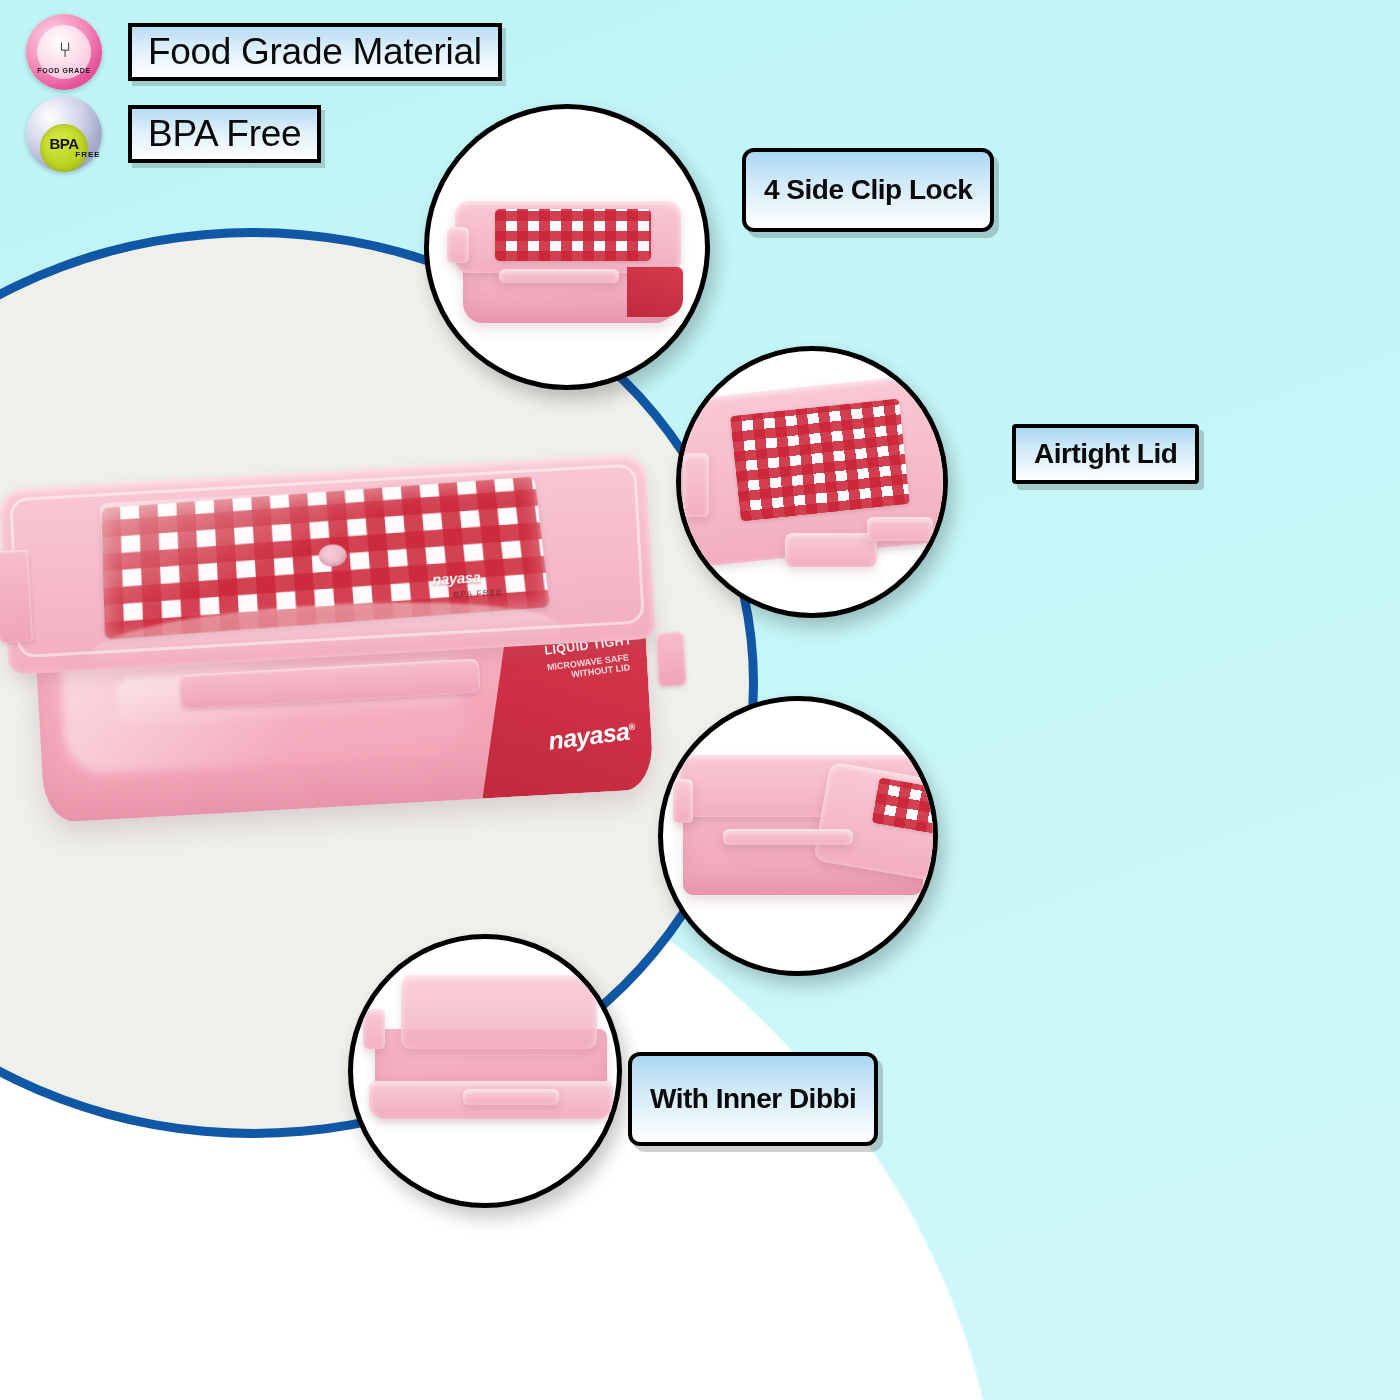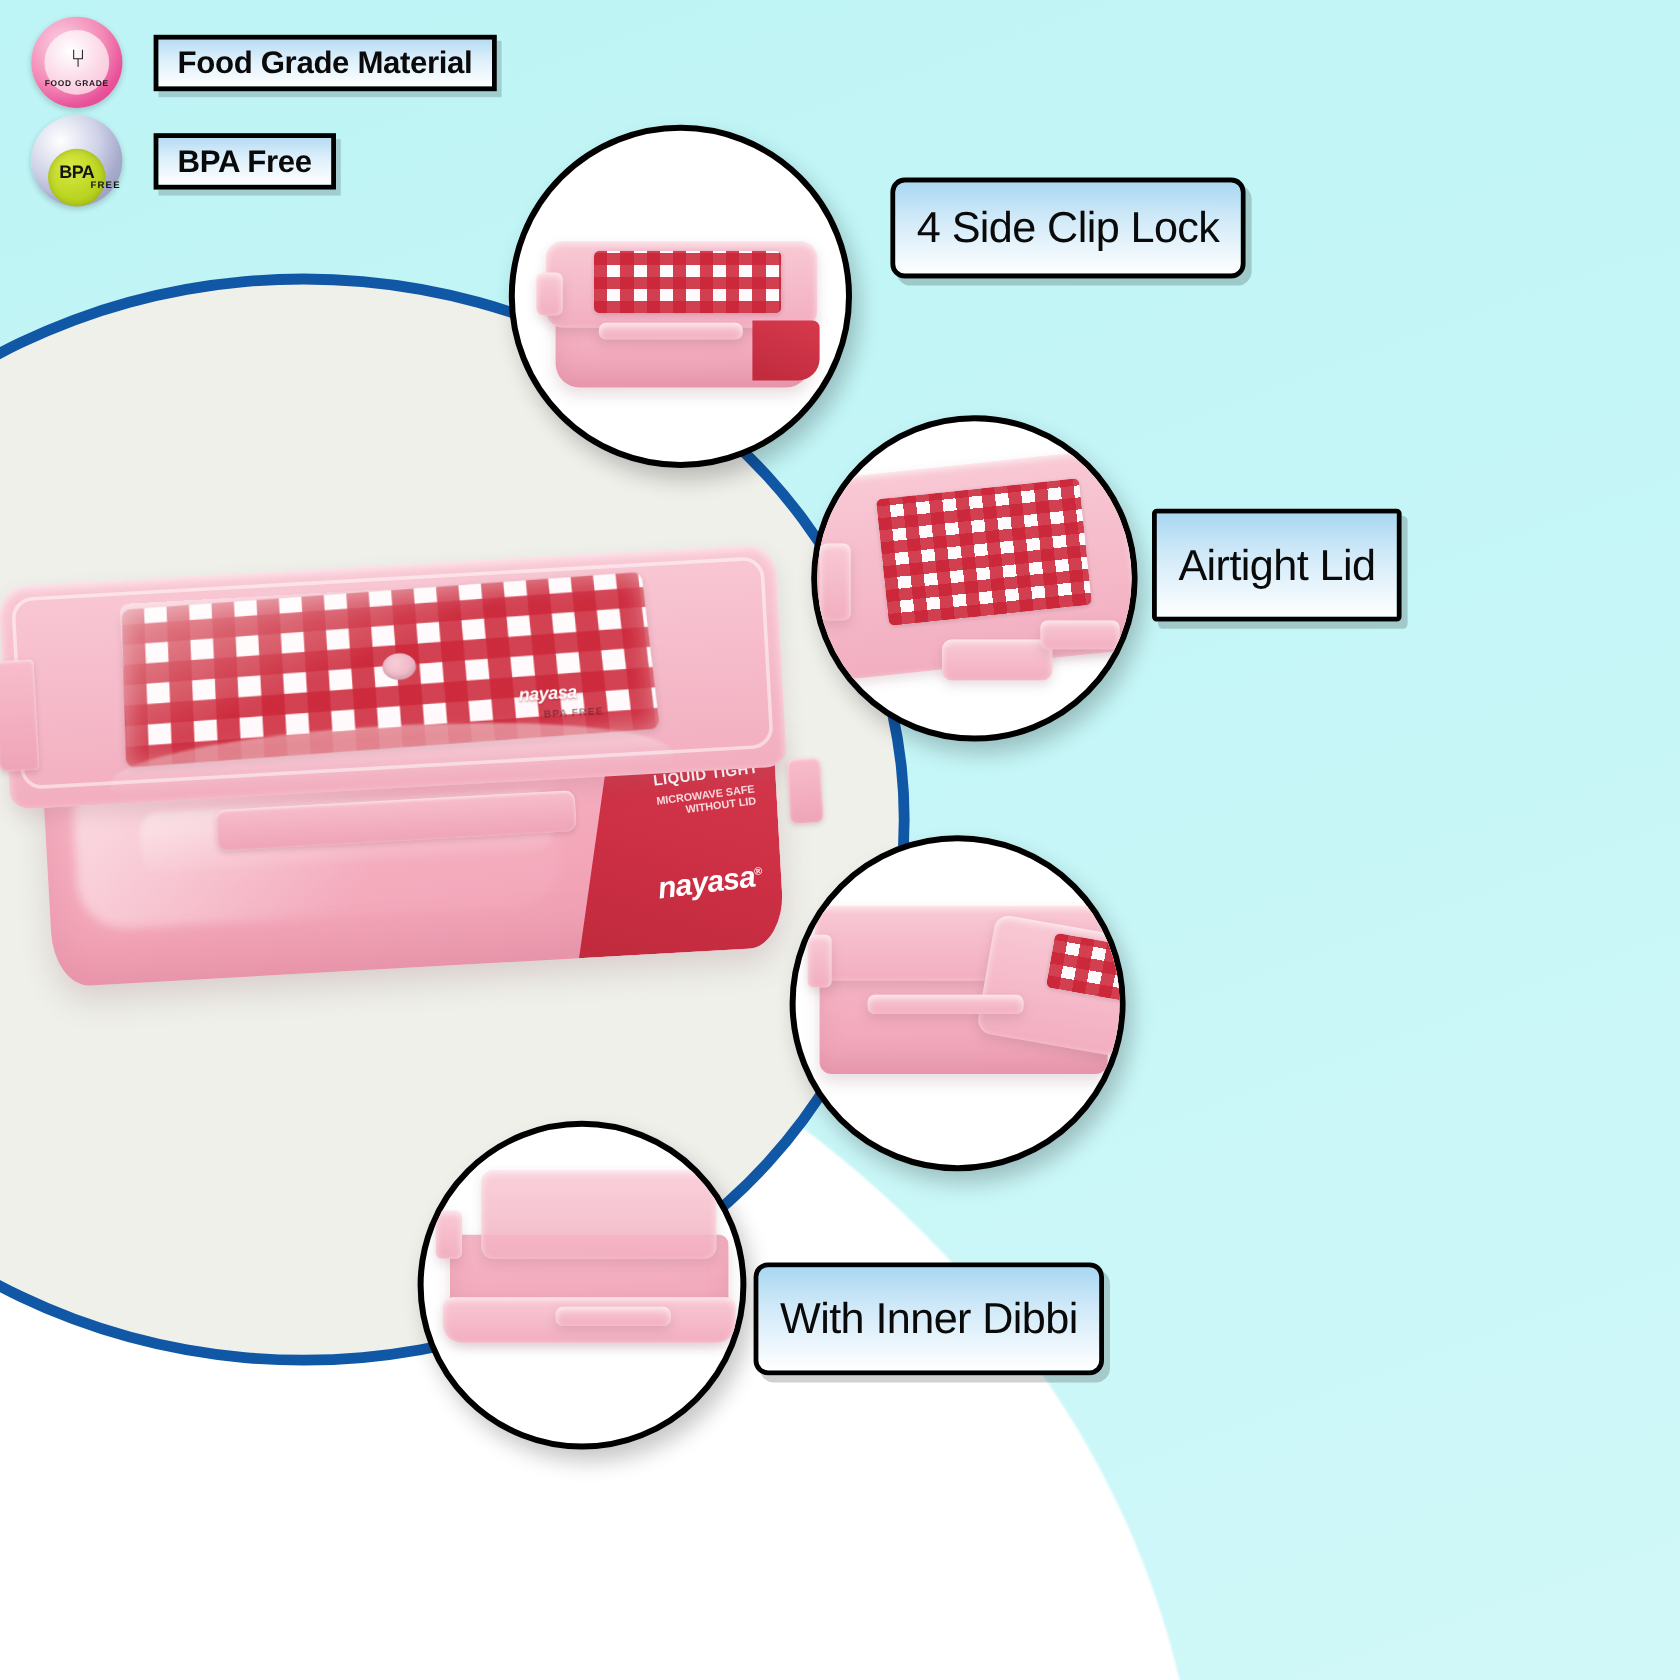--- a/index.html
+++ b/index.html
@@ -211,21 +211,21 @@
     position:absolute;
     display:flex; align-items:center;
     padding:0 18px;
     border:4px solid #000000;
     border-radius:12px;
     background:linear-gradient(180deg,#a9d7f2 0%, #cfe9f8 38%, #ffffff 100%);
     box-shadow:5px 6px 0 rgba(0,0,0,.18);
     white-space:nowrap;
   }
   .pill span {
-    font-size:36px; font-weight:normal; color:#0a0a0a; letter-spacing:-.5px;
+    font-size:28px; font-weight:bold; color:#0a0a0a; letter-spacing:-.5px;
   }
   .pill.sharp { border-radius:4px; }
 
   
   .badge-row { position:absolute; display:flex; align-items:center; }
 
   .badge-fg {
     position:relative; width:76px; height:76px; border-radius:50%;
     background:radial-gradient(circle at 34% 30%, #fbd0e2 0%, #f389b6 48%, #e8529a 72%, #d63d8c 100%);
     box-shadow:0 2px 5px rgba(0,0,0,.2);
@@ -258,21 +258,21 @@
   .badge-bpa-top { font-size:15px; font-weight:bold; color:#141414; line-height:13px; letter-spacing:-.5px; }
   .badge-bpa-bot { font-size:8px; font-weight:bold; color:#141414; line-height:9px; letter-spacing:1px;margin-left:48px; }
 
   .badge-label {
     margin-left:26px;
     border:4px solid #000000;
     background:linear-gradient(180deg,#b7dcf3 0%, #dceffb 42%, #ffffff 100%);
     padding:4px 16px;
     box-shadow:4px 5px 0 rgba(0,0,0,.16);
   }
-  .badge-label span { font-size:26px; font-weight:bold; color:#0a0a0a; letter-spacing:-.3px; }
+  .badge-label span { font-size:37px; font-weight:normal; color:#0a0a0a; letter-spacing:-.3px; }
 </style>
 </head>
 <body>
 
 <div id="stage">
 
   <div class="bg-base"></div>
   <div class="bg-light"></div>
   <div class="bg-swoosh"></div>
   <div class="bg-swoosh2"></div>
@@ -339,21 +339,21 @@
     <div class="mini-lid" style="left:16px; top:142px; width:244px; height:38px; border-radius:8px 8px 16px 16px;"></div>
     <div class="mini-lid" style="left:48px; top:36px; width:196px; height:74px; border-radius:10px; opacity:.85;"></div>
     <div class="mini-lid" style="left:10px; top:70px; width:22px; height:40px; border-radius:5px;"></div>
     <div class="mini-lid" style="left:110px; top:150px; width:96px; height:16px; border-radius:6px;"></div>
   </div>
 
   <div class="pill" style="left:742px; top:148px; height:84px;">
     <span>4 Side Clip Lock</span>
   </div>
 
-  <div class="pill sharp" style="left:960px; top:424px; height:94px;">
+  <div class="pill sharp" style="left:1012px; top:424px; height:60px;">
     <span>Airtight Lid</span>
   </div>
 
 
   <div class="pill" style="left:628px; top:1052px; height:94px;">
     <span>With Inner Dibbi</span>
   </div>
 
   <div class="badge-row" style="left:26px; top:14px;">
     <div class="badge-fg">

